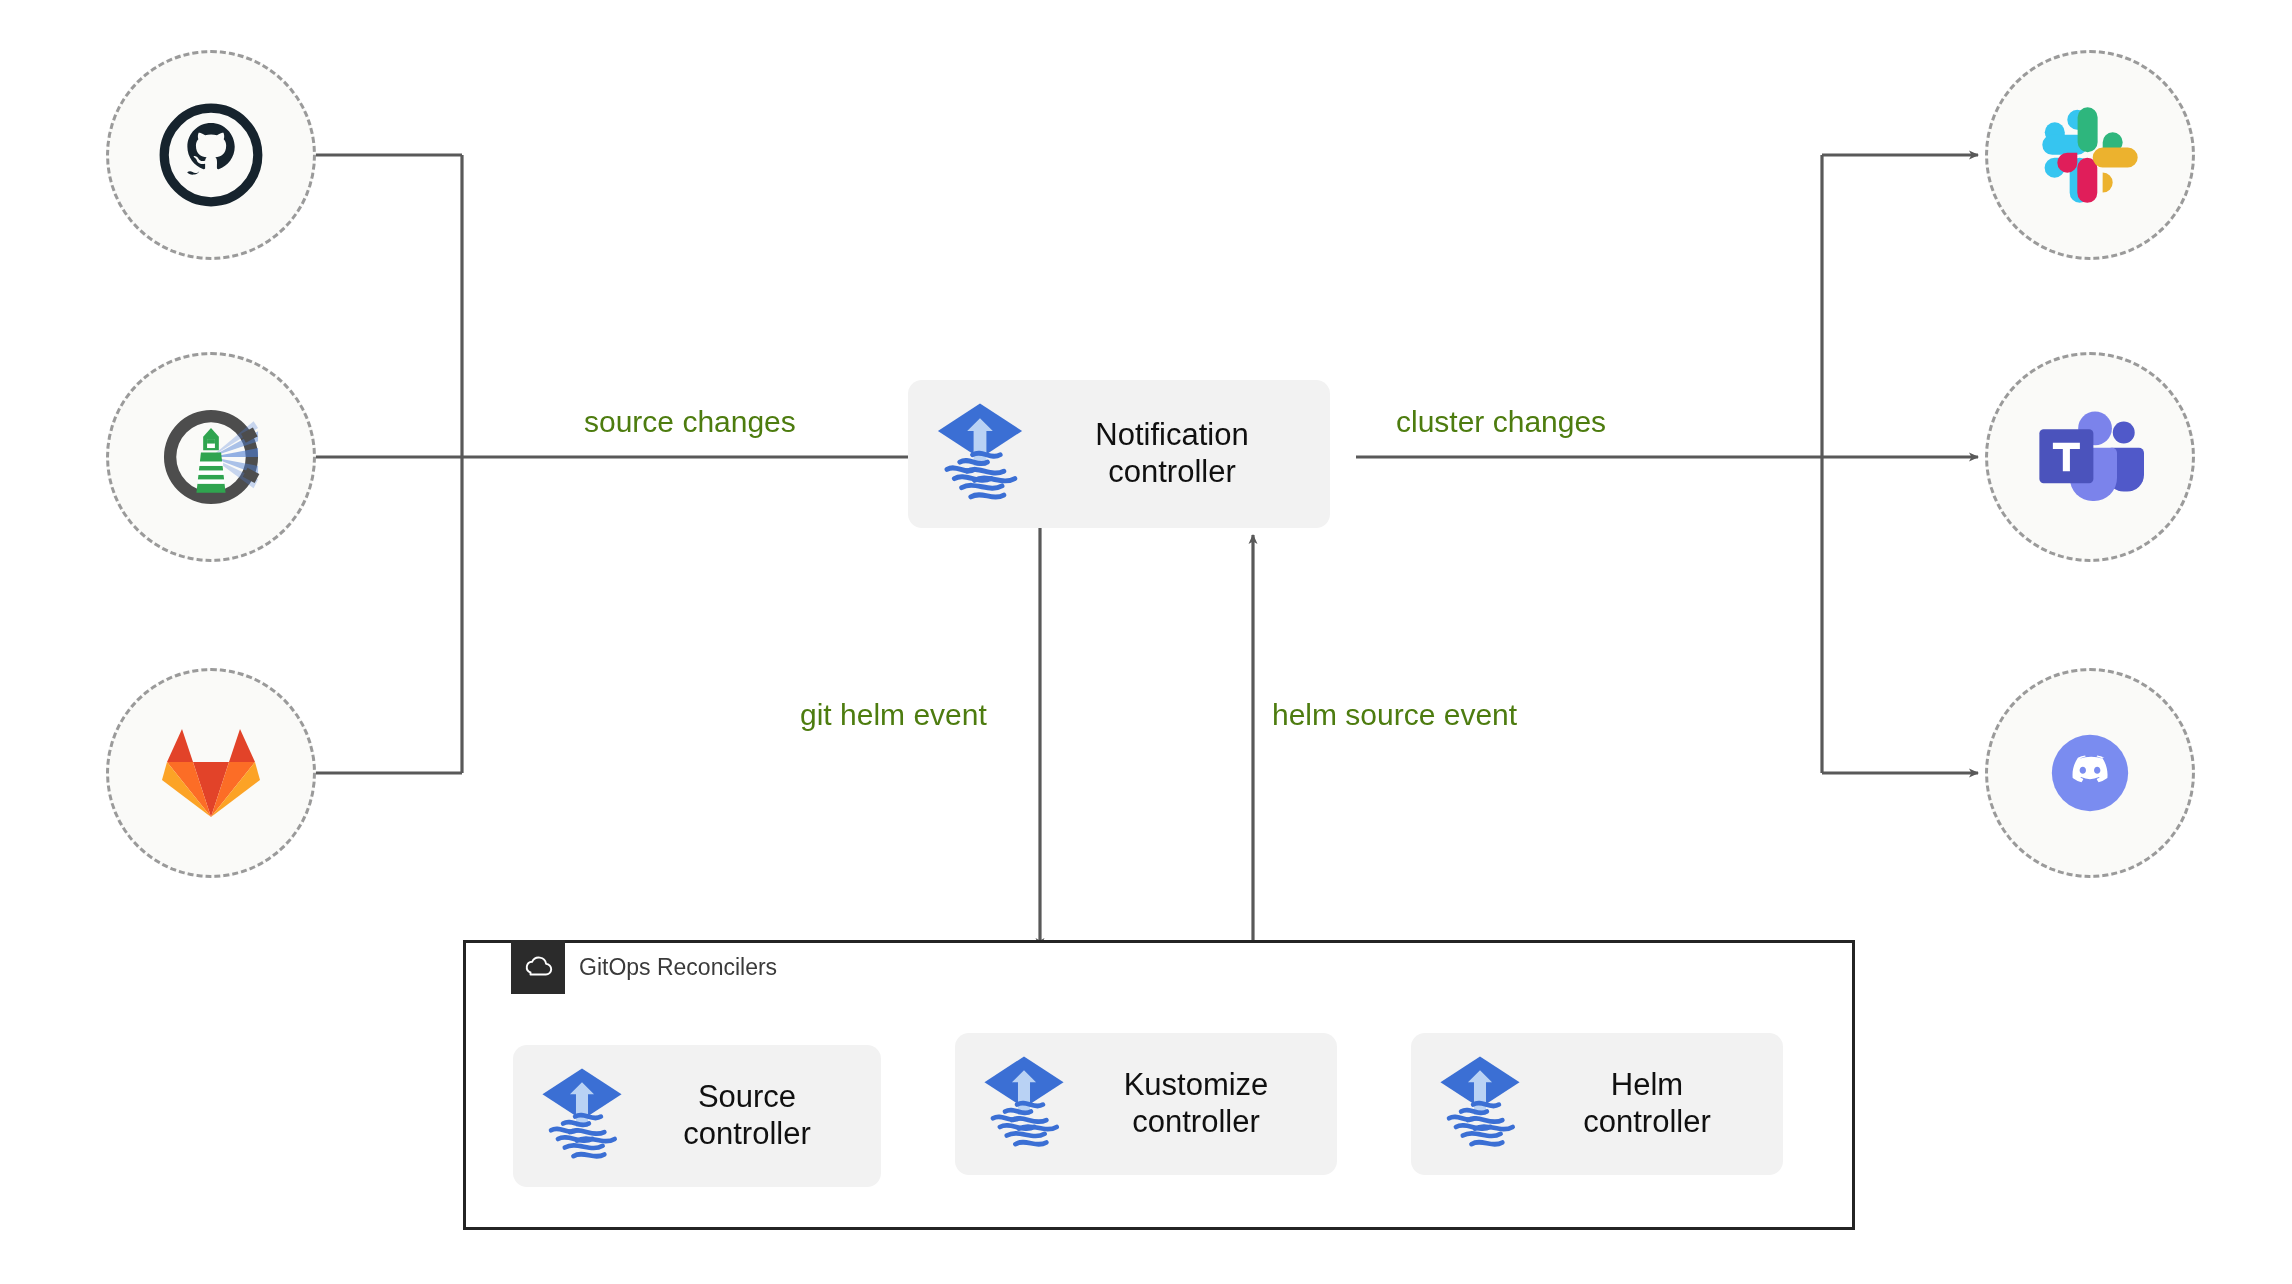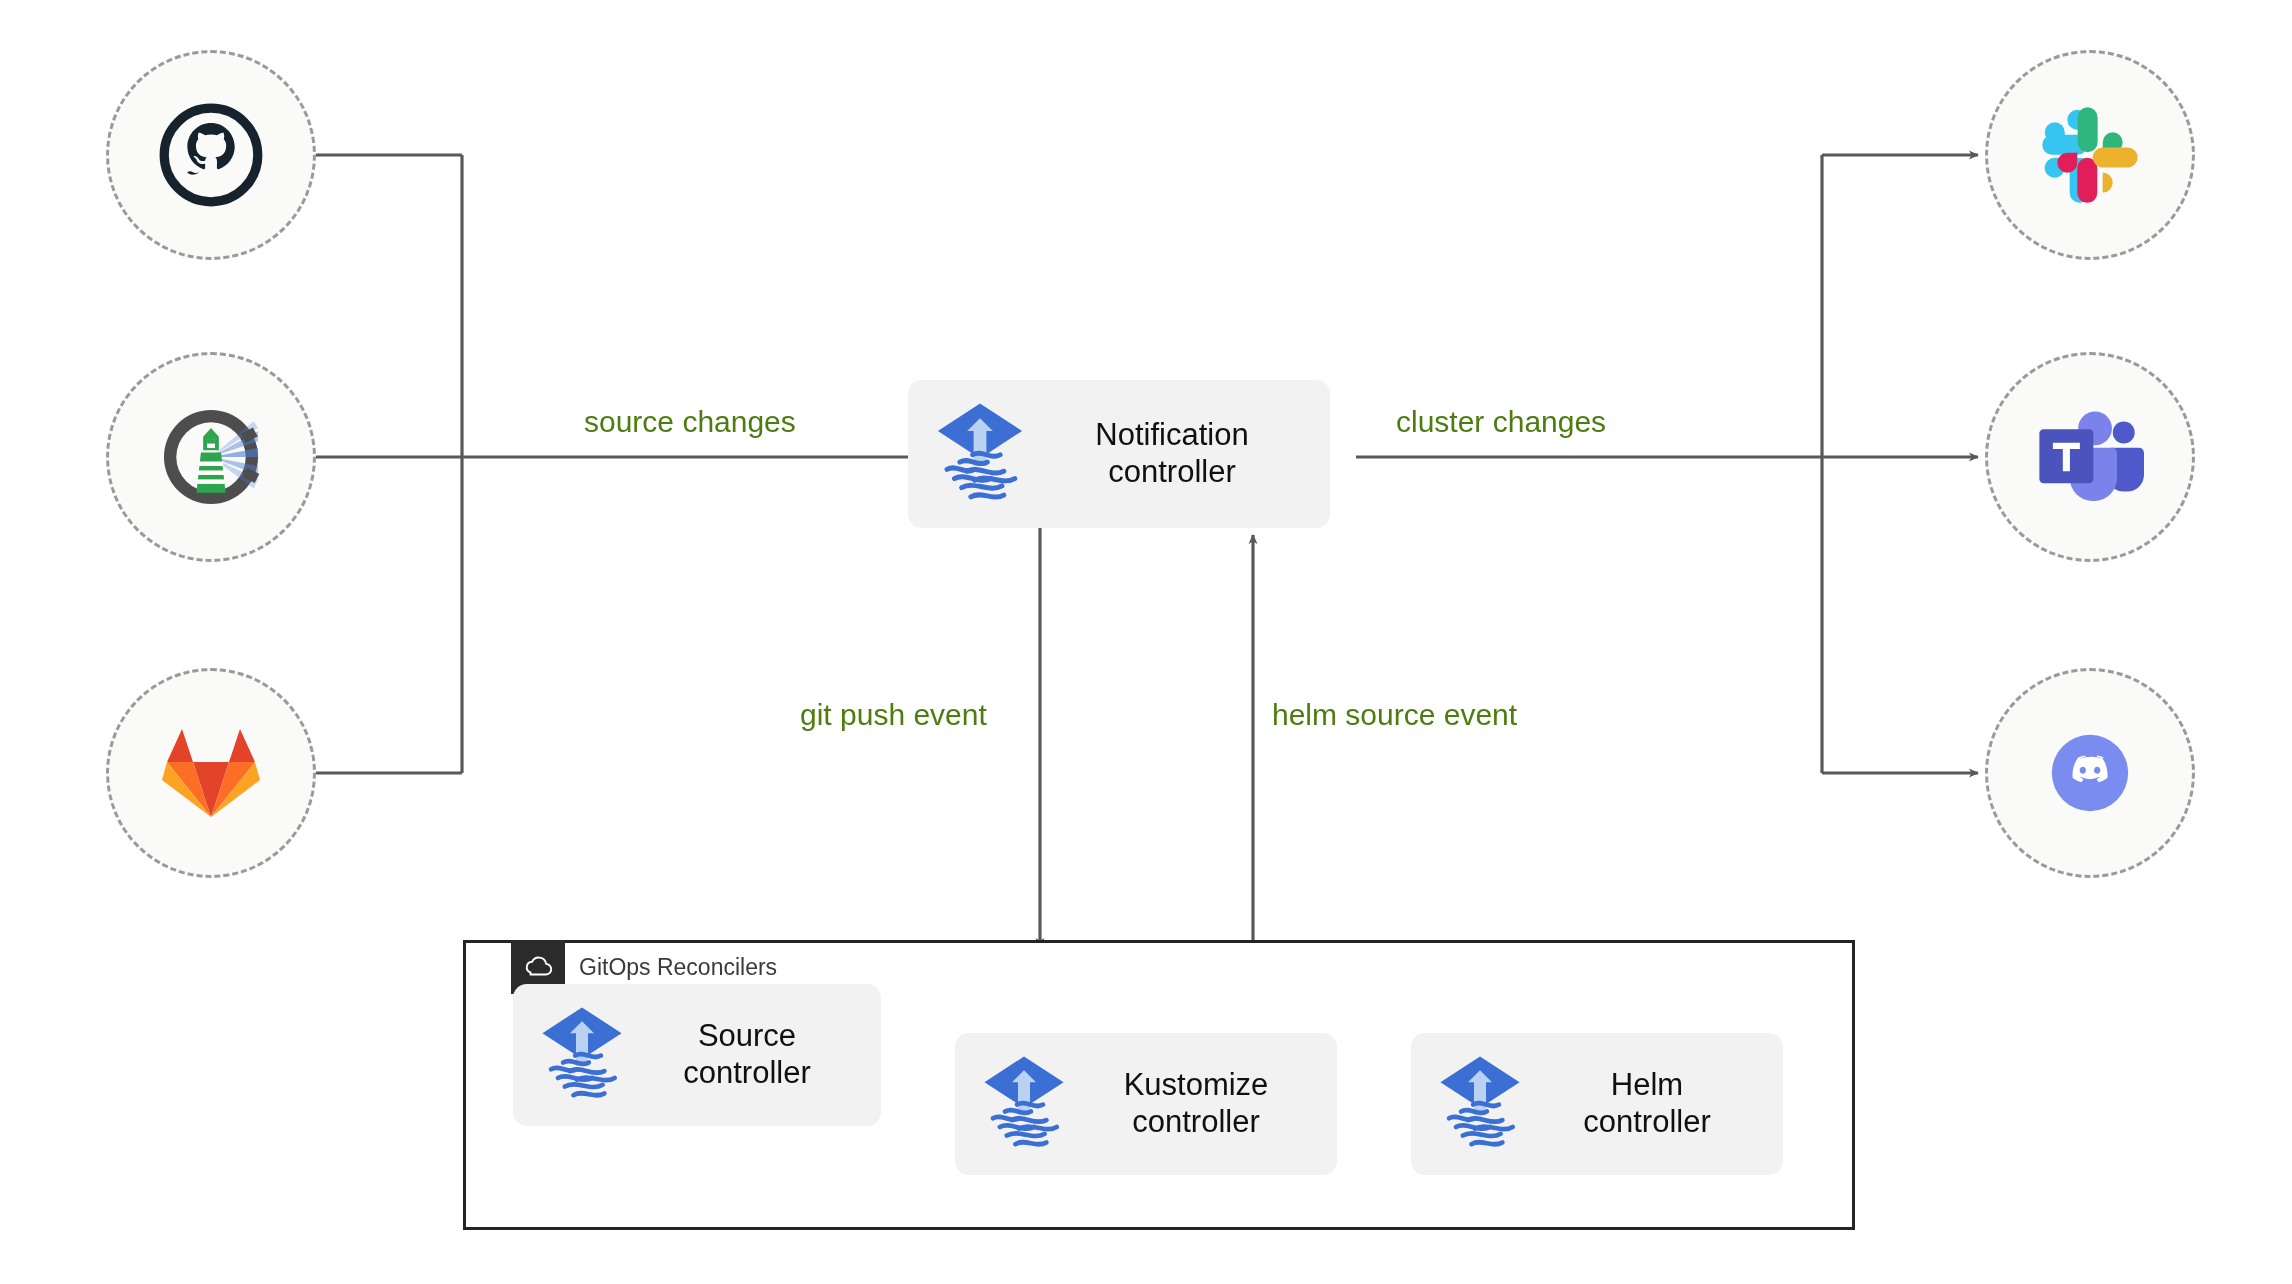--- a/index.html
+++ b/index.html
@@ -272,21 +272,21 @@
   <div id="group-box"></div>
   <div id="group-header">
     <span id="group-icon-sq">
       <svg width="34" height="24" viewBox="0 0 34 24">
         <path d="M9.5 19.5h15.2a5.3 5.3 0 0 0 .4-10.6 7.4 7.4 0 0 0-14-2.1 5.5 5.5 0 0 0-1.6 10.7z" fill="none" stroke="#ffffff" stroke-width="1.9" stroke-linejoin="round"></path>
       </svg>
     </span>
     <span id="group-title">GitOps Reconcilers</span>
   </div>
 
-  <div class="ctrl-box" style="left:513px; top:984px; width:368px; height:142px;">
+  <div class="ctrl-box" style="left:513px; top:1045px; width:368px; height:142px;">
     <span class="ctrl-icon">
       <svg width="86" height="102" viewBox="0 0 100 118">
         <path fill="#3b6fd4" d="M50 6 L96 36 L50 66 L4 36 Z"></path>
         <path fill="#b9d2f4" d="M50 22 L64 36 H57 V74 H43 V36 H36 Z"></path>
         <g stroke="#3b6fd4" stroke-width="5.4" fill="none" stroke-linecap="round">
           <path d="M14 78 C24 72 34 84 44 78"></path>
           <path d="M28 70 C38 64 48 76 58 70"></path>
           <path d="M42 62 C52 56 62 68 72 62"></path>
           <path d="M22 88 C34 81 48 95 62 88"></path>
           <path d="M36 80 C48 73 62 87 76 80"></path>
@@ -337,16 +337,16 @@
           <path d="M40 108 C52 101 64 113 76 106"></path>
         </g>
       </svg>
     </span>
     <span class="ctrl-label">Helm
 controller</span>
   </div>
 
   <div class="edge-label" style="left:574px; top:407px;">source changes</div>
   <div class="edge-label" style="left:1386px; top:407px;">cluster changes</div>
-  <div class="edge-label" style="left:790px; top:700px;">git push event</div>
+  <div class="edge-label" style="left:790px; top:700px;">git helm event</div>
   <div class="edge-label" style="left:1262px; top:700px;">helm source event</div>
 
 </div>
 
 </body></html>

